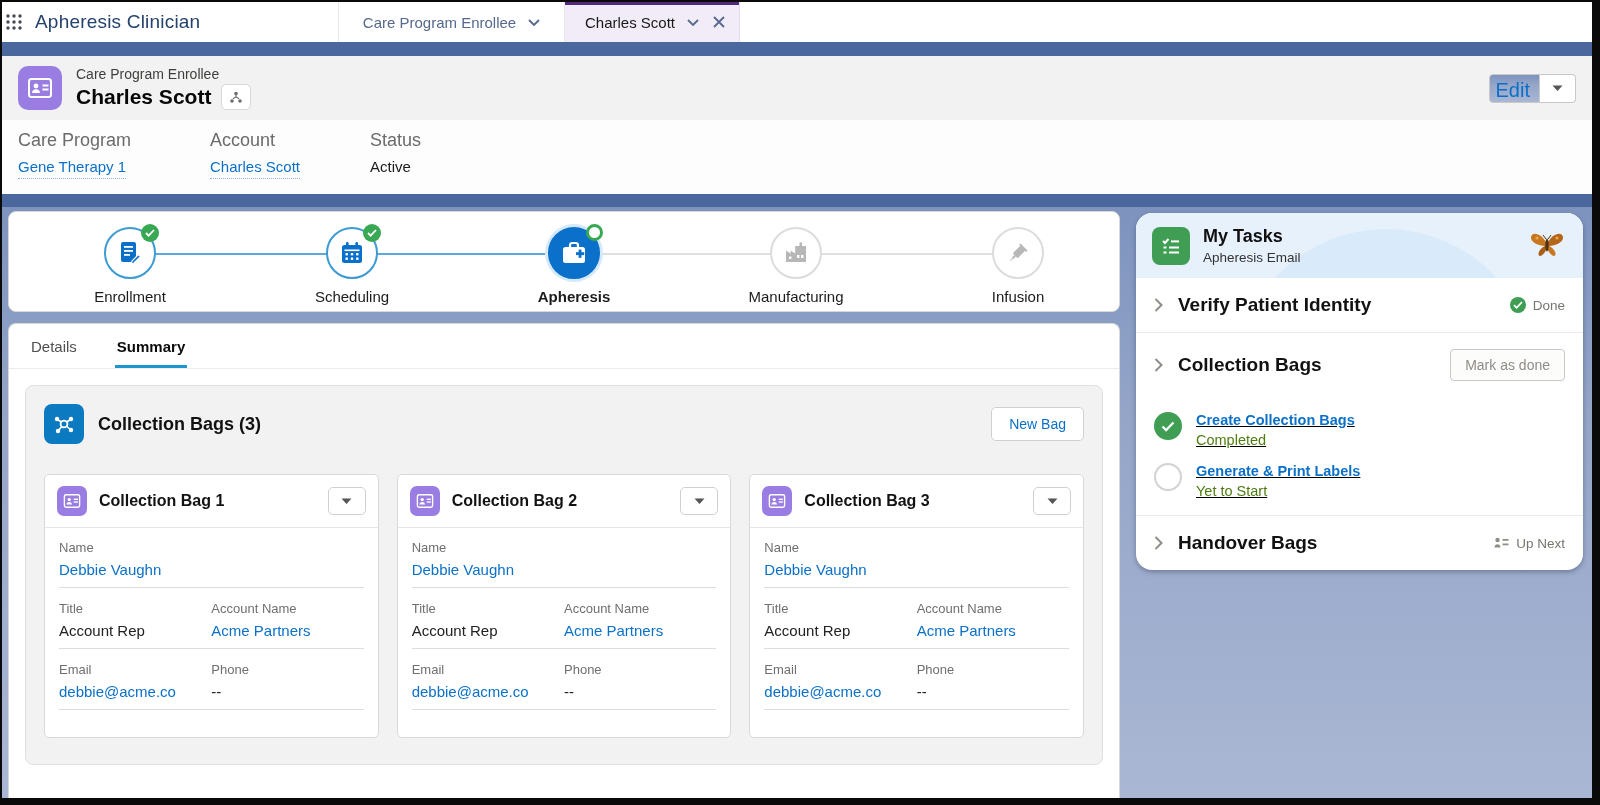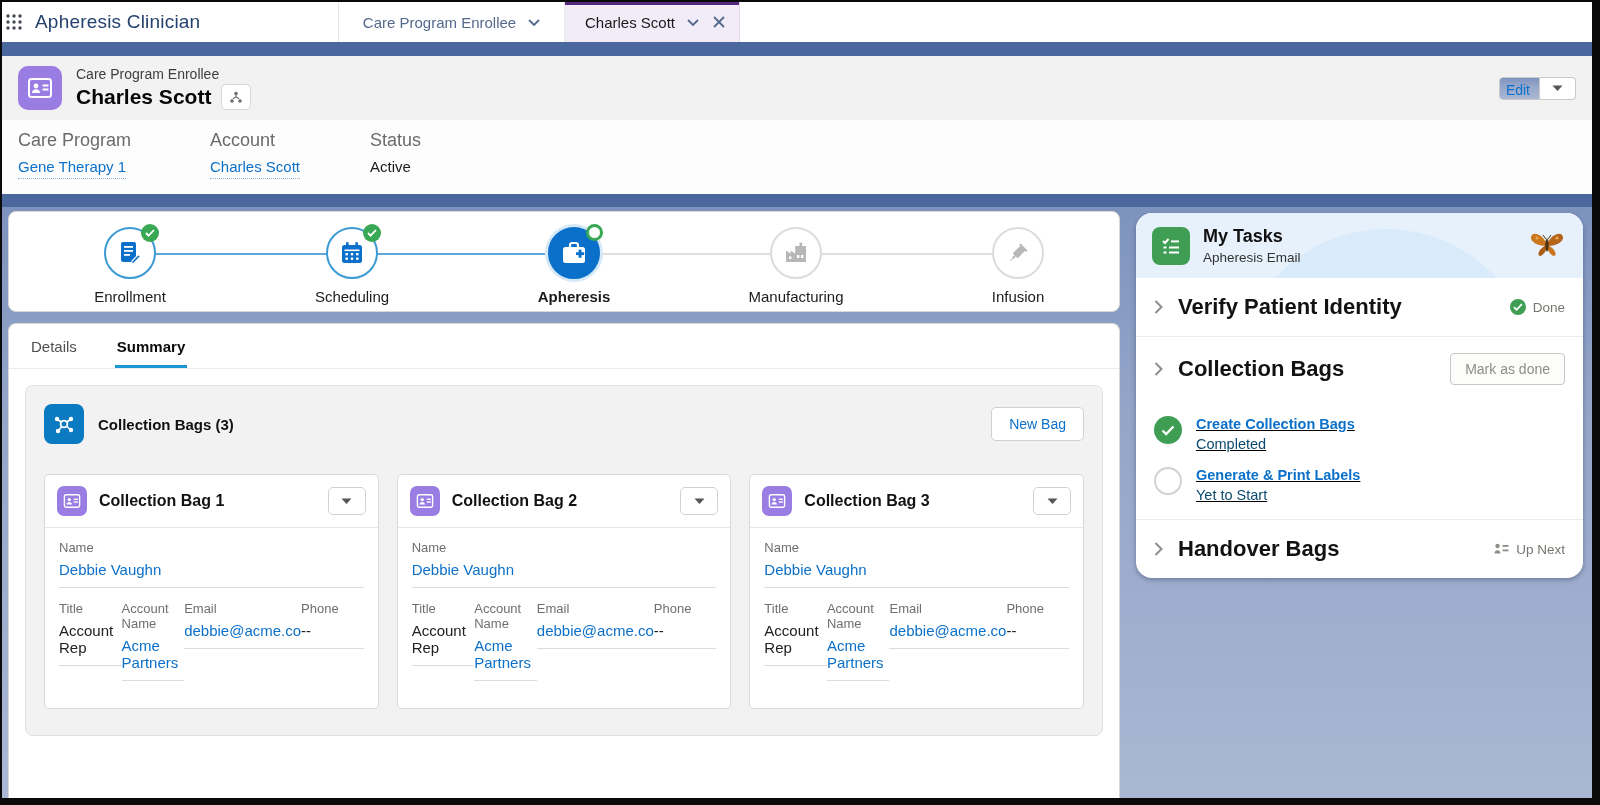--- a/index.html
+++ b/index.html
@@ -27,21 +27,21 @@
 
   
   .header-top { background: #f3f2f2; display: flex; align-items: center; padding: 10px 16px; flex: 0 0 auto; }
   .entity-icon { width: 44px; height: 44px; border-radius: 10px; background: #9a7de2; display: flex; align-items: center; justify-content: center; flex: 0 0 auto; }
   .header-titles { margin-left: 14px; }
   .entity-label { font-size: 14px; color: #3e3e3c; margin-bottom: 2px; }
   .record-name-row { display: flex; align-items: center; gap: 10px; }
   .record-name { font-size: 21px; font-weight: bold; color: #080707; }
   .hierarchy-btn { width: 30px; height: 26px; border: 1px solid #d8d8d8; border-radius: 5px; background: #fff; display: inline-flex; align-items: center; justify-content: center; cursor: pointer; }
   .edit-group { margin-left: auto; display: flex; }
-  .btn-seg { border: 1px solid #c9c9c9; background: #fff; font-size: 14px; color: #0b70c9; padding: 7px 20px; cursor: pointer; }
+  .btn-seg { border: 1px solid #c9c9c9; background: #fff; font-size: 20px; color: #0b70c9; padding: 7px 20px; cursor: pointer; }
   .btn-seg.caret { border-left: none; padding: 7px 12px; border-radius: 0 4px 4px 0; display: flex; align-items: center; }
   .btn-seg.main { border-radius: 4px 0 0 4px; }
   .header-fields { background: #fdfdfd; display: flex; padding: 10px 16px 15px; flex: 0 0 auto; }
   .hf1 { width: 192px; } .hf2 { width: 160px; }
   .hf-label { font-size: 18px; color: #6b6b6b; margin-bottom: 7px; }
   .hf-value { font-size: 15px; color: #0b70c9; display: inline-block; border-bottom: 1px dotted #8fb2d9; padding-bottom: 3px; cursor: pointer; }
   .hf-value.plain { color: #1b1b1b; border-bottom: none; cursor: default; }
 
   
   .main { flex: 1; display: flex; gap: 16px; padding: 4px 9px 0 6px; overflow: hidden;
@@ -64,61 +64,61 @@
 
   
   .content-card { background: #fff; border: 1px solid #d9d9d9; border-bottom: none; border-radius: 8px 8px 0 0; margin-top: 11px; flex: 1; display: flex; flex-direction: column; overflow: hidden; }
   .tab-bar { display: flex; padding: 0 20px; border-bottom: 1px solid #ececec; flex: 0 0 auto; }
   .tab { padding: 14px 2px 10px; margin-right: 36px; font-size: 15px; color: #4f4f4f; cursor: pointer; border-bottom: 3px solid transparent; }
   .tab.active { font-weight: bold; color: #0b0b0b; border-bottom-color: #1b96d2; }
 
   .section-card { margin: 16px 16px 0; background: #f3f2f2; border: 1px solid #e0e0e0; border-radius: 8px; padding: 18px 18px 26px; }
   .section-head { display: flex; align-items: center; }
   .section-icon { width: 40px; height: 40px; border-radius: 8px; background: #0b7ac1; display: flex; align-items: center; justify-content: center; flex: 0 0 auto; }
-  .section-title { font-size: 15px; font-weight: bold; color: #111; margin-left: 14px; }
+  .section-title { font-size: 18px; font-weight: bold; color: #111; margin-left: 14px; }
   .newbag-btn { margin-left: auto; background: #fff; border: 1px solid #d0d0d0; border-radius: 5px; color: #0b70c9; font-size: 14px; padding: 8px 17px; cursor: pointer; }
 
   .bag-row { display: flex; gap: 18px; margin-top: 30px; }
   .bag-card { flex: 1; background: #fff; border: 1px solid #d9d9d9; border-radius: 5px; min-width: 0; }
   .bag-head { display: flex; align-items: center; padding: 11px 12px; }
   .bag-icon { width: 30px; height: 30px; border-radius: 7px; background: #9a7de2; display: flex; align-items: center; justify-content: center; flex: 0 0 auto; }
   .bag-title { font-size: 16px; font-weight: bold; margin-left: 12px; color: #121212; white-space: nowrap; }
   .bag-menu { margin-left: auto; width: 38px; height: 28px; border: 1px solid #d0d0d0; border-radius: 5px; background: #fff; display: flex; align-items: center; justify-content: center; cursor: pointer; }
   .bag-divider { height: 1px; background: #e6e6e6; }
   .bag-body { padding: 12px 14px 14px; }
   .bf-label { font-size: 13px; color: #6f6f6f; margin-bottom: 6px; }
   .bf-value { font-size: 15px; color: #222; padding-bottom: 9px; border-bottom: 1px solid #dcdcdc; }
   .bf-value.link { color: #0b70c9; cursor: pointer; }
-  .bag-grid { display: grid; grid-template-columns: 1fr 1fr 1fr 1fr; margin-top: 13px; }
+  .bag-grid { display: grid; grid-template-columns: 1fr 1fr; margin-top: 13px; }
   .bag-grid .bfield { margin-bottom: 13px; }
 
   
   .col-right { width: 447px; flex: 0 0 auto; }
   .tasks-card { background: #fff; border-radius: 16px; box-shadow: 0 2px 5px rgba(20,30,60,.35); overflow: hidden; margin-top: 2px; }
   .tasks-head { background: #e7f1fb; position: relative; padding: 13px 16px; display: flex; align-items: center; overflow: hidden; }
   .tasks-head::before { content: ""; position: absolute; width: 300px; height: 300px; border-radius: 50%; background: #d9eafa; left: 100px; top: 16px; }
   .tasks-icon { width: 38px; height: 38px; border-radius: 8px; background: #3f9e53; display: flex; align-items: center; justify-content: center; position: relative; z-index: 1; flex: 0 0 auto; }
   .tasks-titles { margin-left: 13px; position: relative; z-index: 1; }
   .tasks-title { font-size: 18px; font-weight: bold; color: #101010; }
   .tasks-sub { font-size: 13.5px; color: #333; margin-top: 3px; }
   .butterfly { margin-left: auto; position: relative; z-index: 1; }
   .trow { display: flex; align-items: center; padding: 16px 18px; border-top: 1px solid #eceae8; cursor: pointer; }
   .trow.first { border-top: none; }
   .trow-chevron { margin-right: 15px; display: flex; align-items: center; }
-  .trow-label { font-size: 22px; font-weight: bold; color: #121212; }
+  .trow-label { font-size: 19px; font-weight: bold; color: #121212; }
   .trow-right { margin-left: auto; display: flex; align-items: center; gap: 7px; color: #77756f; font-size: 13.5px; }
   .markdone-btn { margin-left: auto; border: 1px solid #cac8c6; border-radius: 4px; background: #fcfcfb; color: #8f8d88; font-size: 14px; padding: 7px 14px; cursor: pointer; }
   .subtasks { padding: 0 18px 16px; background: #fff; }
   .subtask { display: flex; margin-top: 15px; }
   .sub-circle { width: 28px; height: 28px; border-radius: 50%; flex: 0 0 auto; display: flex; align-items: center; justify-content: center; }
   .sub-circle.complete { background: #3f9e53; }
   .sub-circle.open { border: 2px solid #d4d2d0; background: #fff; }
   .sub-texts { margin-left: 14px; text-decoration: underline; }
   .sub-link { font-size: 14.5px; font-weight: bold; color: #0b70c9; cursor: pointer; }
-  .sub-status { font-size: 14.5px; color: #0c4a6e; margin-top: 4px; }
+  .sub-status { font-size: 14.5px; color: #4d7c0f; margin-top: 4px; }
 </style>
 </head>
 <body>
 
 <div class="screen">
 
   <div class="top-nav">
     <div class="brand">
       <span style="display:flex;">
         <svg width="16" height="16" viewBox="0 0 16 16">

